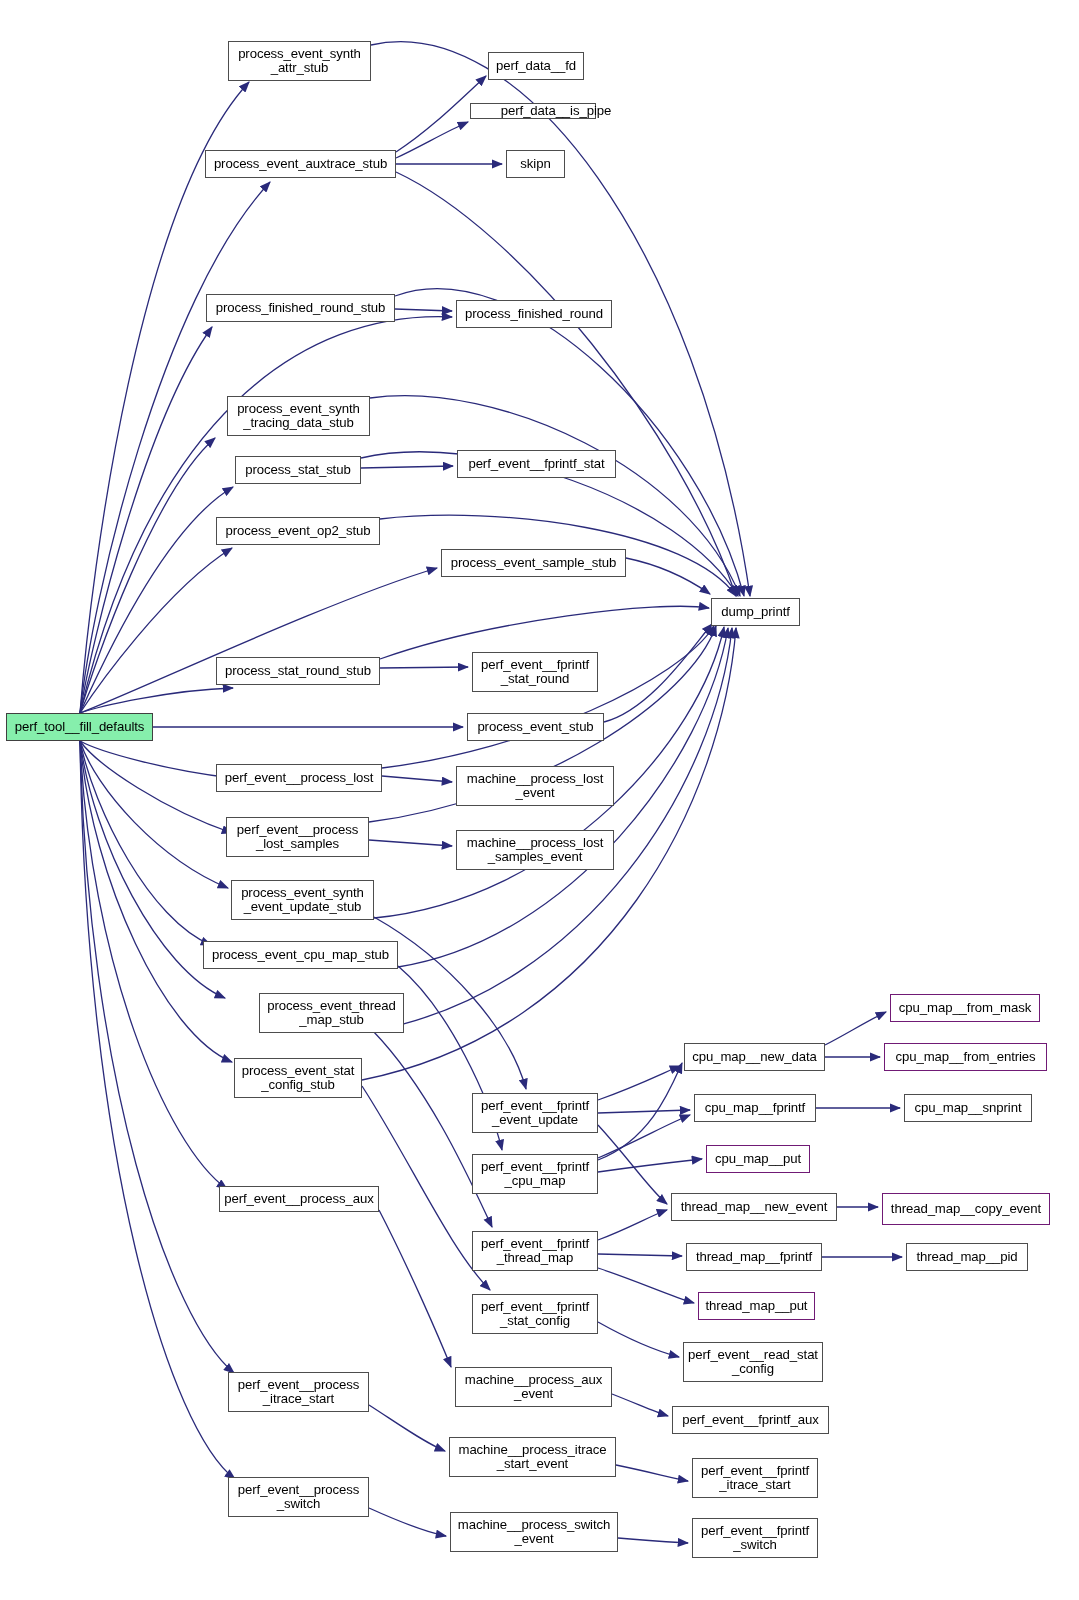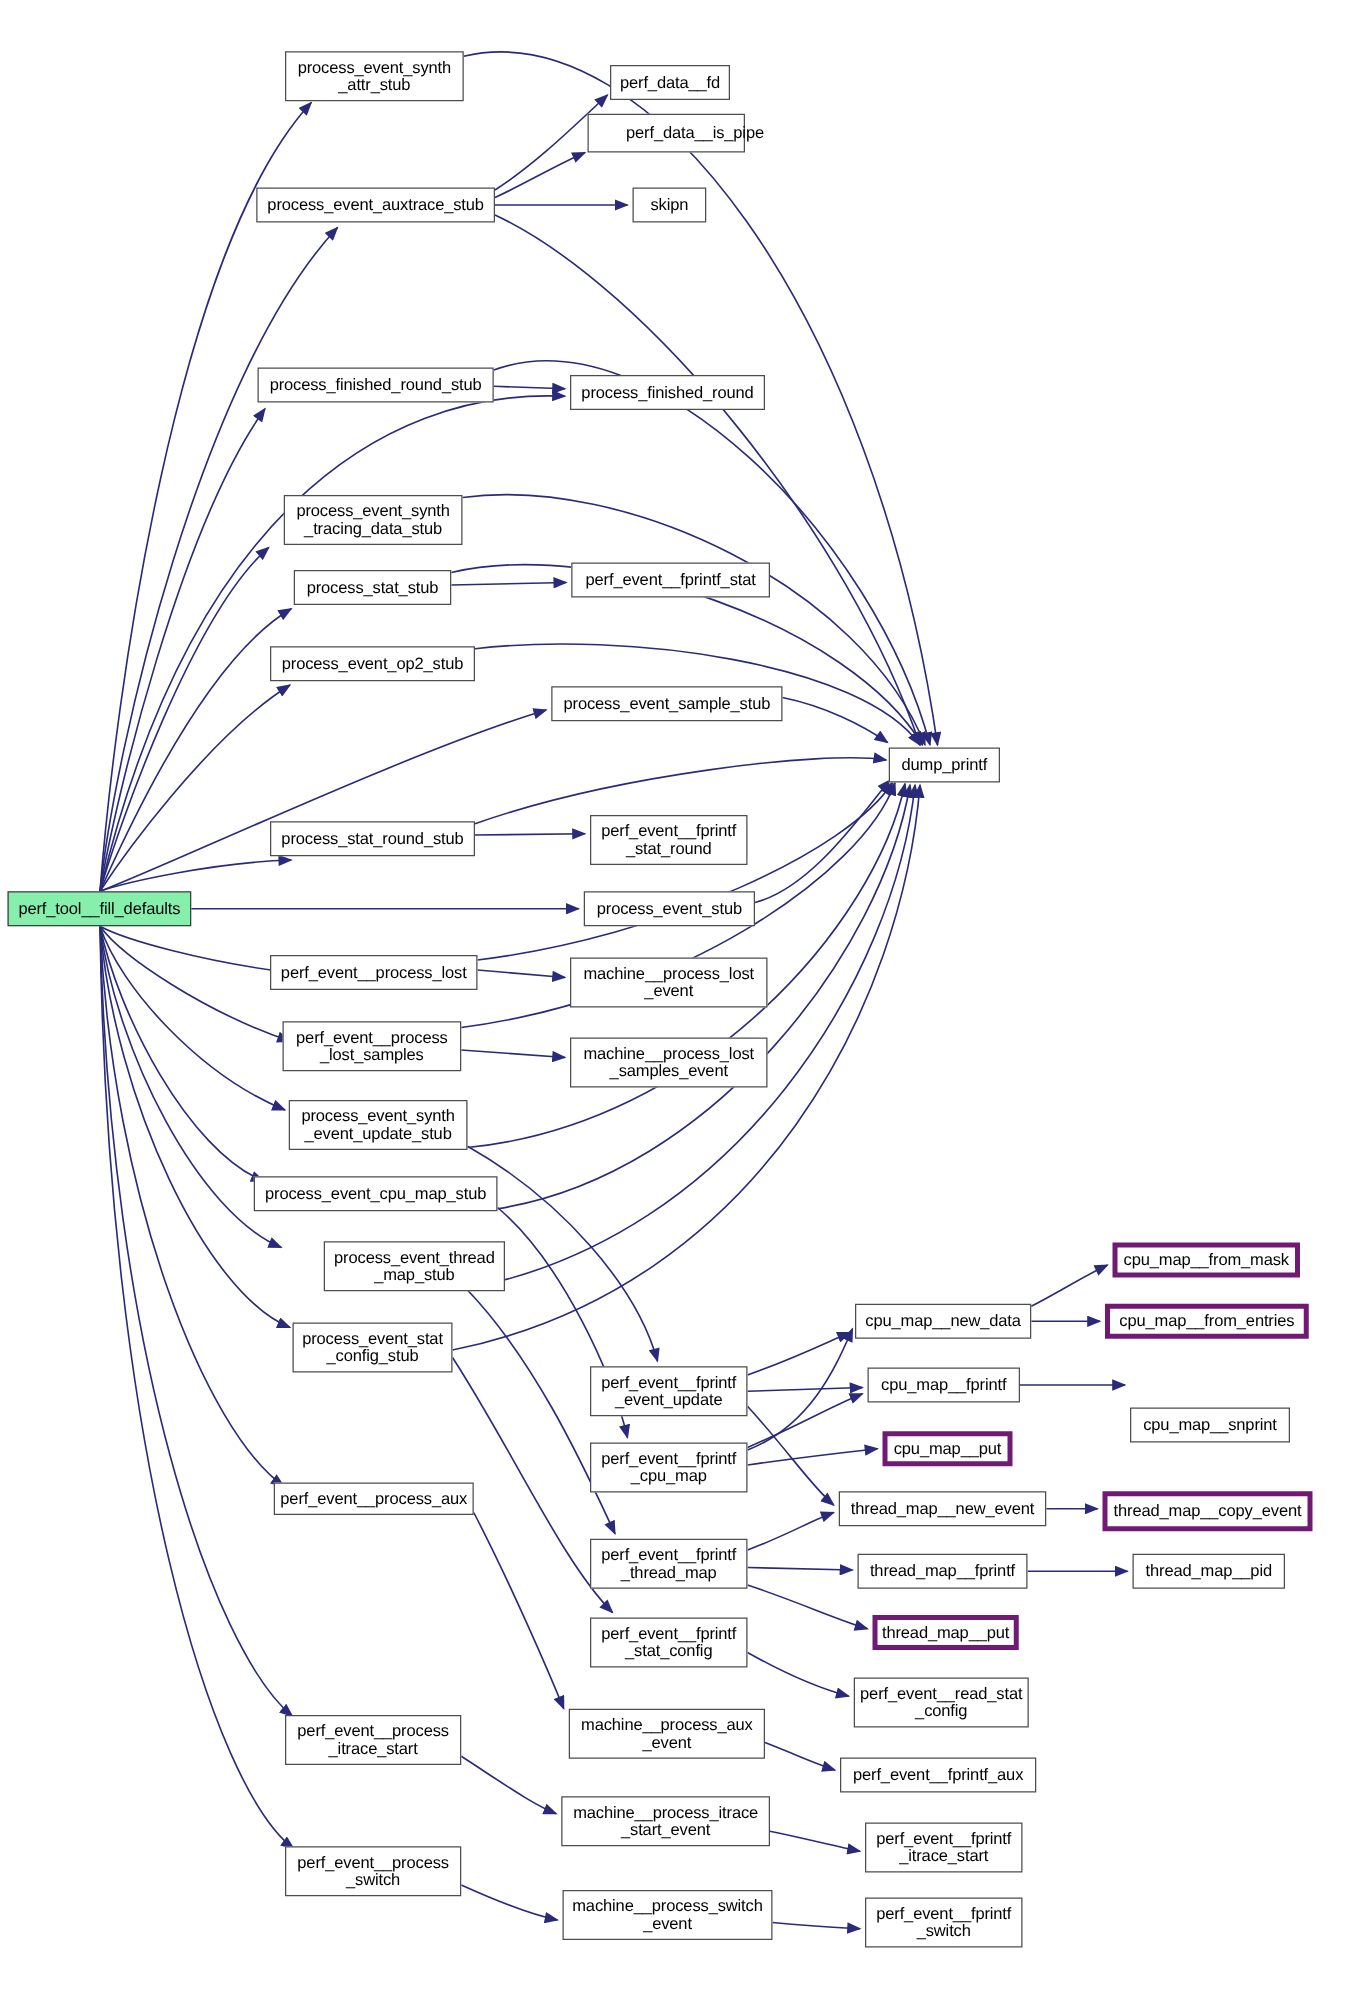--- a/index.html
+++ b/index.html
@@ -38,21 +38,21 @@
     justify-content: center;
     text-align: center;
     white-space: pre-line;
     letter-spacing: -0.1px;
   }
   .node.root {
     background: #86efac;
     border-color: #404040;
   }
   .node.redborder {
-    border: 4px solid #701a75;
+    border: 1px solid #701a75;
   }
 </style>
 </head>
 <body>
 
 <div id="canvas">
   <svg id="edges" viewBox="0 0 1079 1600" xmlns="http://www.w3.org/2000/svg">
     <defs>
       <marker id="arrow" viewBox="0 0 10 8" refX="9" refY="4" markerWidth="9" markerHeight="7" orient="auto-start-reverse">
         <path d="M0,0 L10,4 L0,8 z" fill="#2a2a7a"></path>
@@ -127,21 +127,21 @@
         <path d="M369,1508 C400,1522 425,1532 446,1536" marker-end="url(#arrow)"></path>
         <path d="M618,1538 C650,1541 670,1542 688,1543" marker-end="url(#arrow)"></path>
       </g>
   </svg>
   <div id="node-layer">
       <div class="node root" style="left: 6px; top: 713px; width: 147px; height: 28px;">perf_tool__fill_defaults</div>
       <div class="node" style="left: 228px; top: 41px; width: 143px; height: 40px;">process_event_synth
 _attr_stub</div>
       <div class="node" style="left: 205px; top: 150px; width: 191px; height: 28px;">process_event_auxtrace_stub</div>
       <div class="node" style="left: 488px; top: 52px; width: 96px; height: 28px;">perf_data__fd</div>
-      <div class="node" style="left: 470px; top: 91px; width: 126px; height: 31px; padding-left: 46px;">perf_data__is_pipe</div>
+      <div class="node" style="left: 470px; top: 103px; width: 126px; height: 16px; padding-left: 46px;">perf_data__is_pipe</div>
       <div class="node" style="left: 506px; top: 150px; width: 59px; height: 28px;">skipn</div>
       <div class="node" style="left: 206px; top: 294px; width: 189px; height: 28px;">process_finished_round_stub</div>
       <div class="node" style="left: 456px; top: 300px; width: 156px; height: 28px;">process_finished_round</div>
       <div class="node" style="left: 227px; top: 396px; width: 143px; height: 40px;">process_event_synth
 _tracing_data_stub</div>
       <div class="node" style="left: 235px; top: 456px; width: 126px; height: 28px;">process_stat_stub</div>
       <div class="node" style="left: 457px; top: 450px; width: 159px; height: 28px;">perf_event__fprintf_stat</div>
       <div class="node" style="left: 216px; top: 517px; width: 164px; height: 28px;">process_event_op2_stub</div>
       <div class="node" style="left: 441px; top: 549px; width: 185px; height: 28px;">process_event_sample_stub</div>
       <div class="node" style="left: 711px; top: 598px; width: 89px; height: 28px;">dump_printf</div>
@@ -162,21 +162,21 @@
       <div class="node" style="left: 228px; top: 993px; width: 145px; height: 40px; margin-left: 31px;">process_event_thread
 _map_stub</div>
       <div class="node" style="left: 234px; top: 1058px; width: 128px; height: 40px;">process_event_stat
 _config_stub</div>
       <div class="node" style="left: 472px; top: 1093px; width: 126px; height: 40px;">perf_event__fprintf
 _event_update</div>
       <div class="node" style="left: 684px; top: 1043px; width: 141px; height: 28px;">cpu_map__new_data</div>
       <div class="node redborder" style="left: 890px; top: 994px; width: 150px; height: 28px;">cpu_map__from_mask</div>
       <div class="node redborder" style="left: 884px; top: 1043px; width: 163px; height: 28px;">cpu_map__from_entries</div>
       <div class="node" style="left: 694px; top: 1094px; width: 122px; height: 28px;">cpu_map__fprintf</div>
-      <div class="node" style="left: 904px; top: 1094px; width: 128px; height: 28px; margin-top: 32px;">cpu_map__snprint</div>
+      <div class="node" style="left: 904px; top: 1094px; width: 128px; height: 28px;">cpu_map__snprint</div>
       <div class="node redborder" style="left: 706px; top: 1145px; width: 104px; height: 28px;">cpu_map__put</div>
       <div class="node" style="left: 472px; top: 1154px; width: 126px; height: 40px;">perf_event__fprintf
 _cpu_map</div>
       <div class="node" style="left: 671px; top: 1193px; width: 166px; height: 28px;">thread_map__new_event</div>
       <div class="node redborder" style="left: 882px; top: 1193px; width: 168px; height: 32px;">thread_map__copy_event</div>
       <div class="node" style="left: 472px; top: 1231px; width: 126px; height: 40px;">perf_event__fprintf
 _thread_map</div>
       <div class="node" style="left: 686px; top: 1243px; width: 136px; height: 28px;">thread_map__fprintf</div>
       <div class="node" style="left: 906px; top: 1243px; width: 122px; height: 28px;">thread_map__pid</div>
       <div class="node redborder" style="left: 698px; top: 1292px; width: 117px; height: 28px;">thread_map__put</div>

